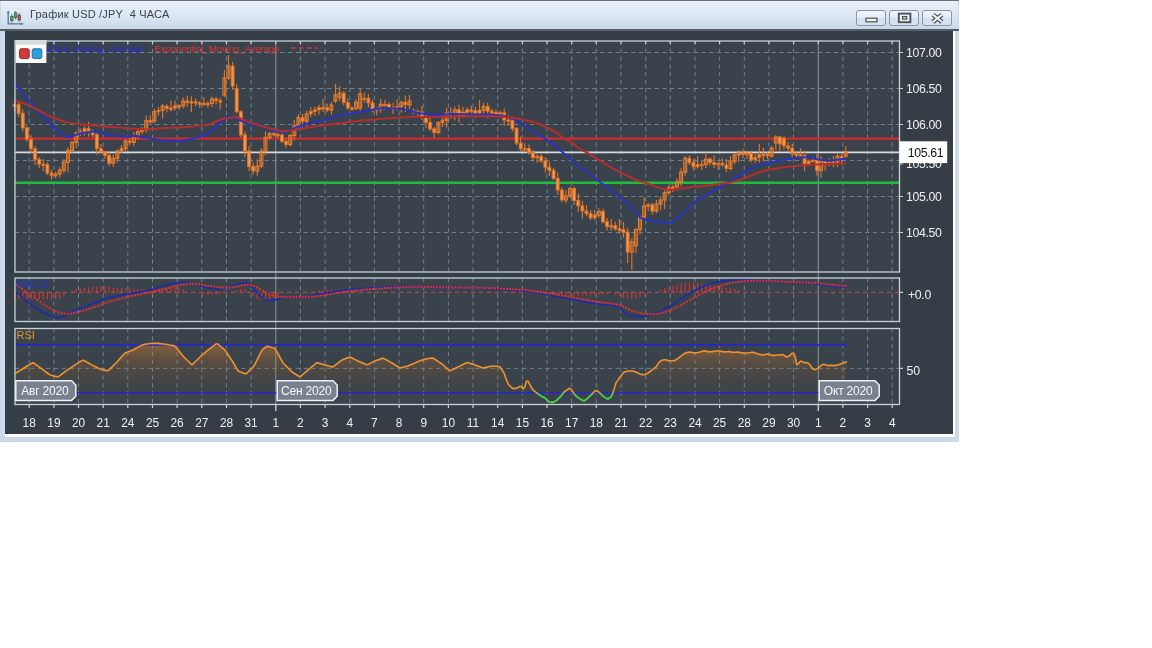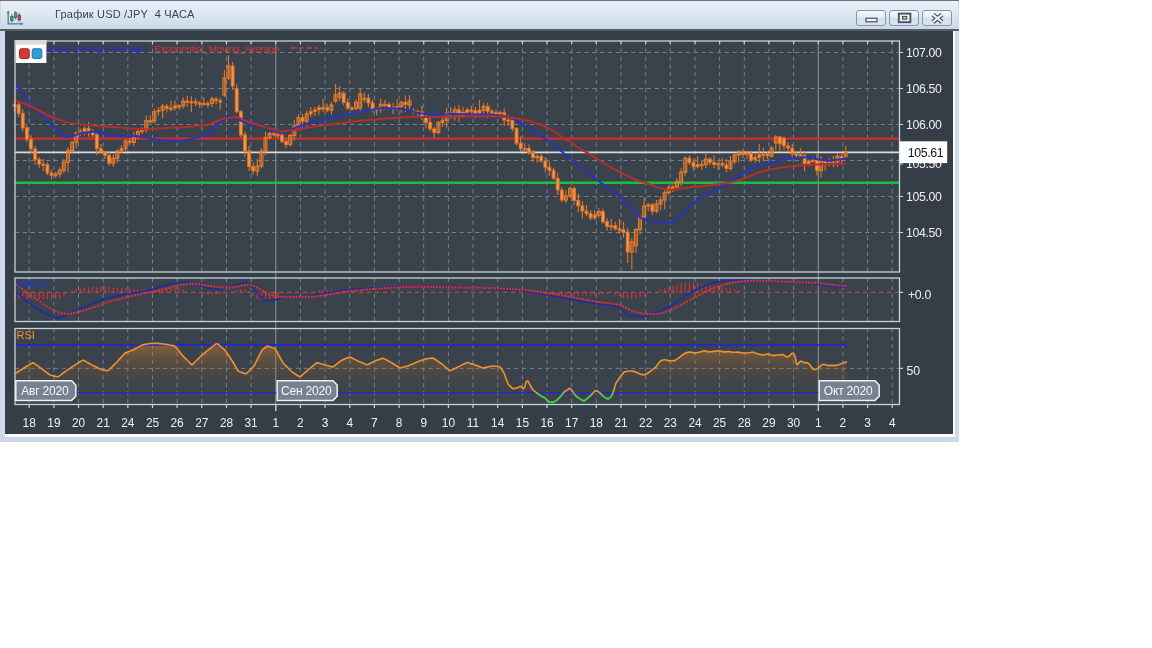--- a/index.html
+++ b/index.html
@@ -1,19 +1,19 @@
 <!DOCTYPE html>
 <html><head><meta charset="utf-8"><style>
 * { margin:0; padding:0; box-sizing:border-box; }
 body { width:1152px; height:648px; background:#FFFFFF; font-family:"Liberation Sans", sans-serif; position:relative; overflow:hidden; }
 #win { position:absolute; left:0; top:0; width:959px; height:442px; background:#CBD9E9; }
 #topline { position:absolute; left:0; top:0; width:959px; height:1px; background:#6B717A; }
 #titlebar { position:absolute; left:1px; top:1px; width:957px; height:29px;
   background:linear-gradient(180deg,#E9F0F8 0%,#DFE9F4 40%,#D2DFED 75%,#C7D6E7 100%); }
-#titletext { position:absolute; left:30px; top:8px; font-size:11px; letter-spacing:0.2px; color:#3C4250;margin-left:25px; }
+#titletext { position:absolute; left:30px; top:8px; font-size:11px; letter-spacing:0.2px; color:#3C4250; }
 #tbedge { position:absolute; left:0px; top:29px; width:959px; height:2px; background:#595F66; }
 #whiteedge { position:absolute; left:5px; top:31px; width:950px; height:406px; background:#FFFFFF; }
 #client { position:absolute; left:5px; top:31px; width:948px; height:403px; background:#353D46; }
 .wbtn { position:absolute; top:10px; width:30px; height:16px; border:1px solid #8494AC; border-radius:3px;
   background:linear-gradient(180deg,#F3F7FC 0%,#E4ECF5 45%,#D4E0ED 55%,#DAE4F0 100%); }
 </style></head>
 <body>
 <div id="win"></div>
 <div id="titlebar"></div>
 <div id="topline"></div>

